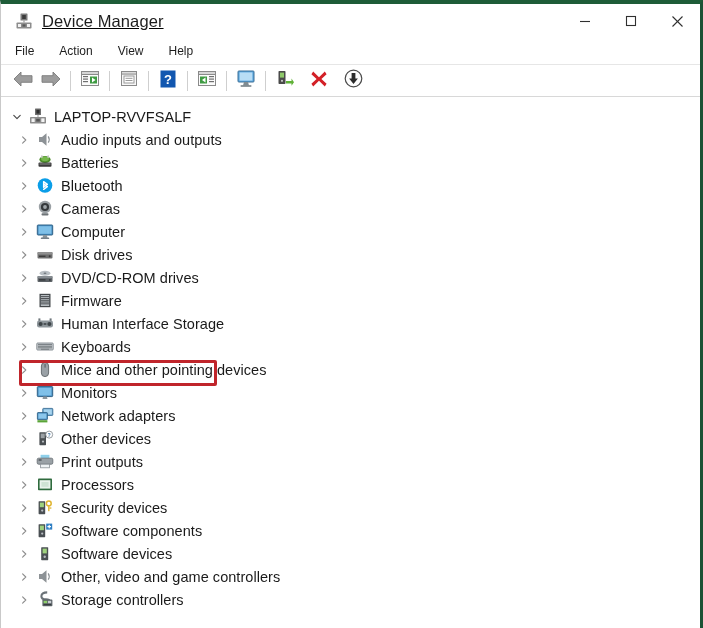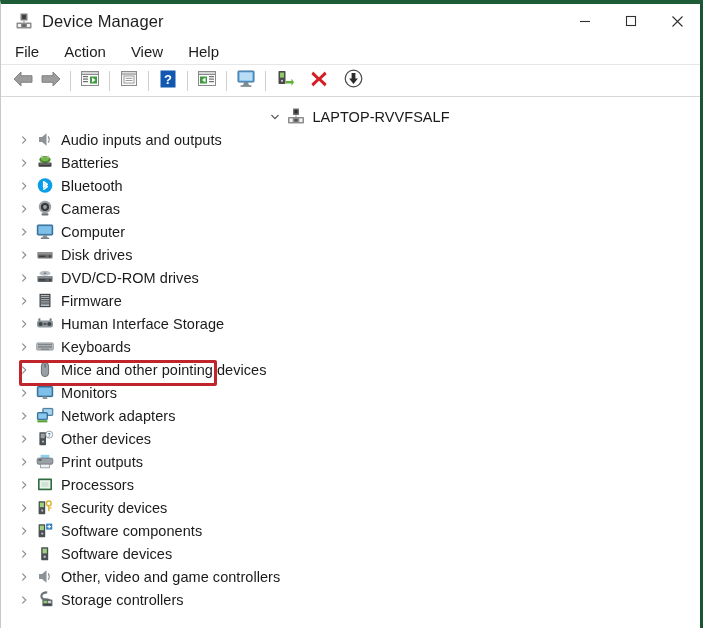--- a/index.html
+++ b/index.html
@@ -27,20 +27,21 @@
     overflow: hidden;
   }
 
   
   .titlebar {
     position: relative;
     height: 34px;
     background: #ffffff;
     display: flex;
     align-items: center;
+    text-decoration: underline;
   }
   .app-icon {
     width: 18px;
     height: 18px;
     margin-left: 14px;
     margin-right: 9px;
     flex: 0 0 auto;
     position: relative;
   }
   .title-text {
@@ -69,21 +70,21 @@
   
   .menubar {
     height: 26px;
     display: flex;
     align-items: center;
     padding-left: 14px;
     background: #ffffff;
     border-bottom: 1px solid #e6e6e6;
   }
   .menu-item {
-    font-size: 15px;
+    font-size: 12px;
     color: #1d1d1d;
     margin-right: 25px;
     white-space: nowrap;
   }
 
   
   .toolbar {
     height: 31px;
     display: flex;
     align-items: center;
@@ -116,21 +117,21 @@
     overflow: hidden;
     padding-top: 8px;
   }
   .tree-row {
     position: relative;
     height: 23px;
     display: flex;
     align-items: center;
     white-space: nowrap;
   }
-  .tree-row.root { padding-left: 16px; justify-content: center; }
+  .tree-row.root { padding-left: 8px; }
   .tree-row.child { padding-left: 15px; }
 
   .twisty {
     width: 16px;
     height: 16px;
     flex: 0 0 auto;
     display: flex;
     align-items: center;
     justify-content: center;
   }

